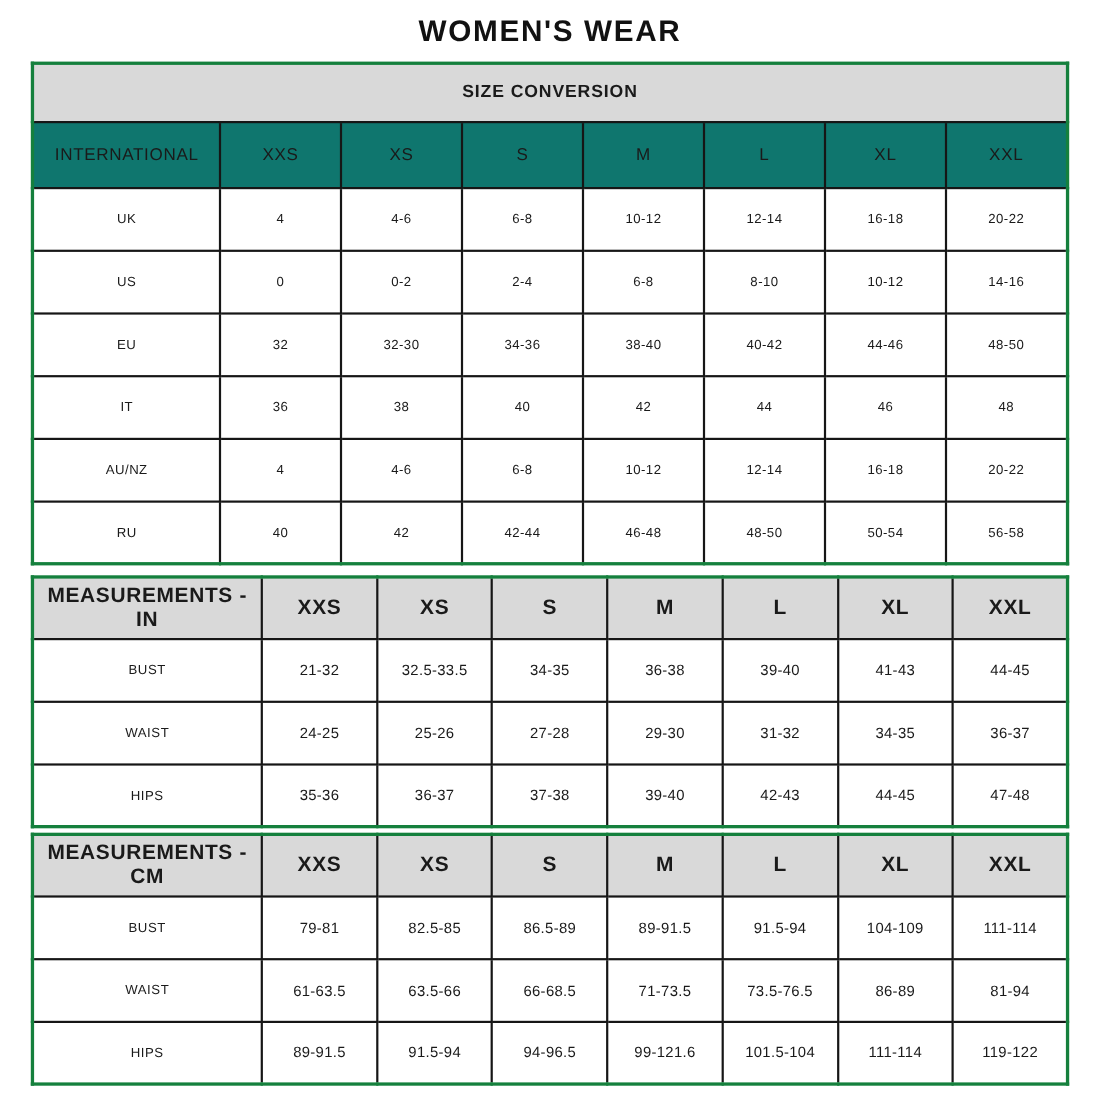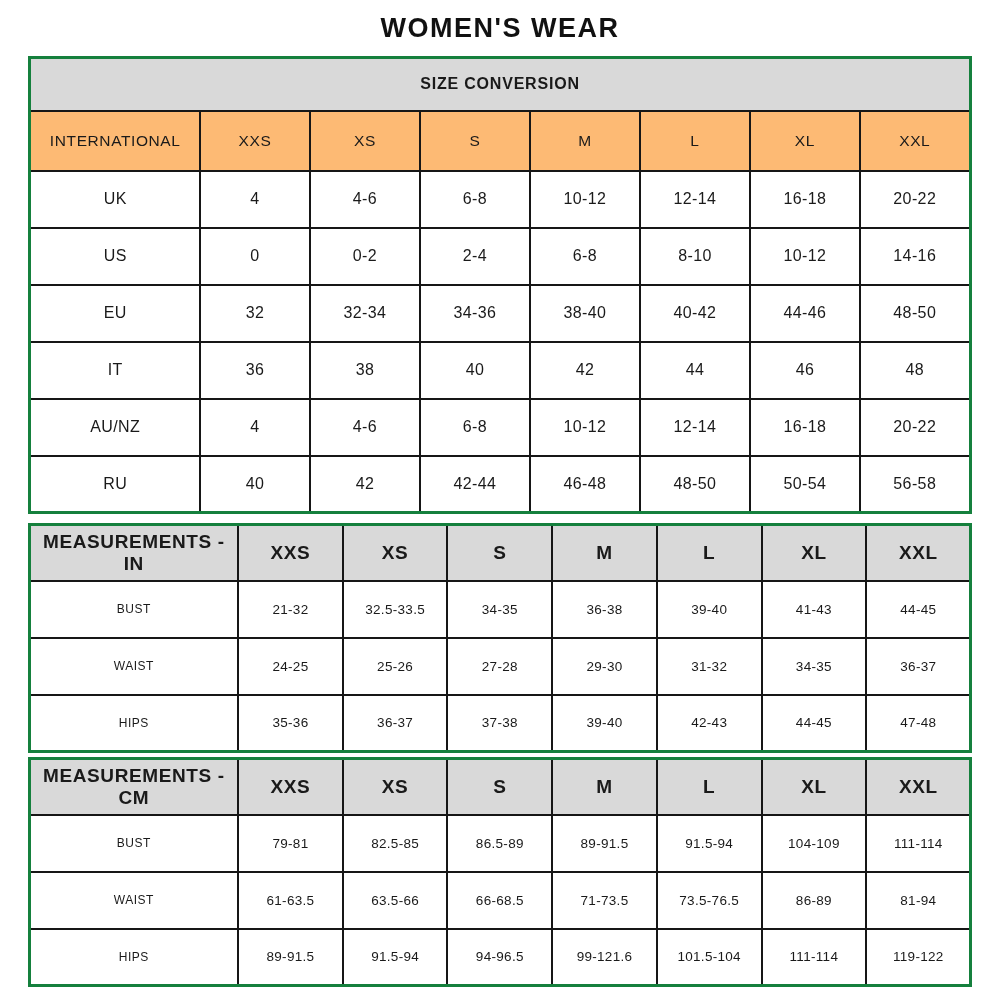--- a/index.html
+++ b/index.html
@@ -40,26 +40,26 @@
     background: #d9d9d9;
     height: 53px;
     font-size: 16px;
     font-weight: 700;
     letter-spacing: 0.8px;
   }
   #size-conversion-table .colhead-row th {
     height: 60px;
     font-size: 15.5px;
     font-weight: 400;
-    background: #fdba74;
+    background: #0f766e;
     letter-spacing: 0.6px;
   }
   #size-conversion-table tbody td {
     height: 57px;
-    font-size: 16px;
+    font-size: 12px;
     letter-spacing: 0.4px;
   }
   
   .measure-table thead th {
     background: #d9d9d9;
     height: 56px;
     font-size: 19px;
     font-weight: 700;
     letter-spacing: 0.6px;
   }
@@ -113,21 +113,21 @@
           <td class="value-cell">0-2</td>
           <td class="value-cell">2-4</td>
           <td class="value-cell">6-8</td>
           <td class="value-cell">8-10</td>
           <td class="value-cell">10-12</td>
           <td class="value-cell">14-16</td>
         </tr>
         <tr>
           <td class="row-label">EU</td>
           <td class="value-cell">32</td>
-          <td class="value-cell">32-34</td>
+          <td class="value-cell">32-30</td>
           <td class="value-cell">34-36</td>
           <td class="value-cell">38-40</td>
           <td class="value-cell">40-42</td>
           <td class="value-cell">44-46</td>
           <td class="value-cell">48-50</td>
         </tr>
         <tr>
           <td class="row-label">IT</td>
           <td class="value-cell">36</td>
           <td class="value-cell">38</td>

